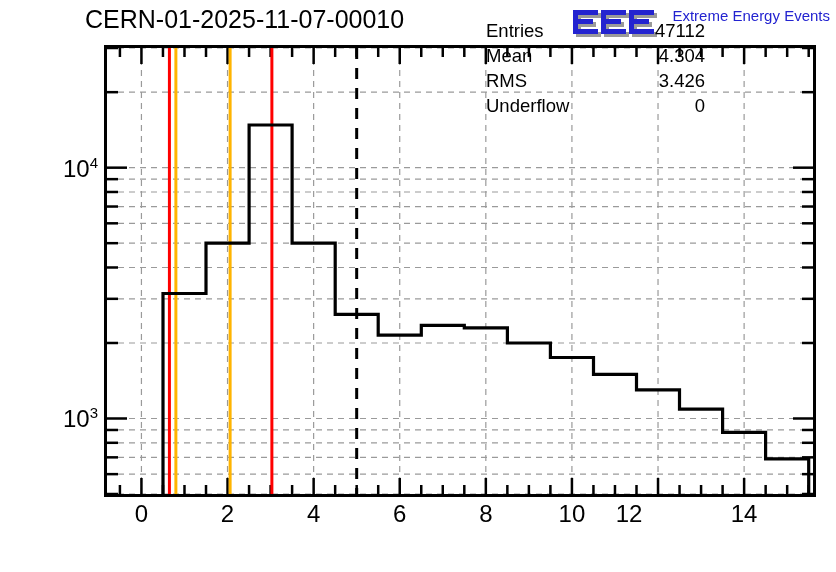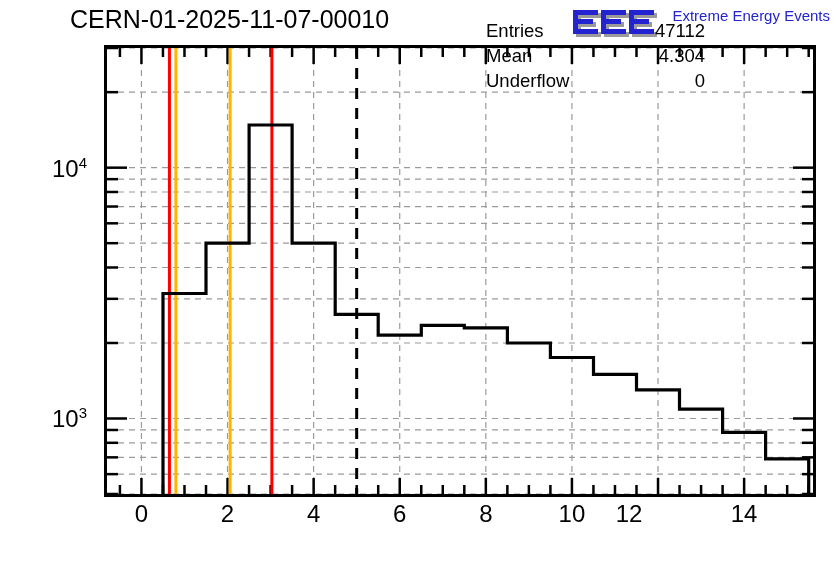--- a/index.html
+++ b/index.html
@@ -5,40 +5,40 @@
   html,body{margin:0;padding:0;}
   body{
     width:836px;height:572px;background:#ffffff;
     font-family:"Liberation Sans", sans-serif;
     overflow:hidden;position:relative;
   }
   #root{position:absolute;inset:0;}
 
   
   .title{
-    position:absolute;left:70px;top:5px;
+    position:absolute;left:85px;top:5px;
     font-size:25px;color:#000;white-space:nowrap;letter-spacing:0px;
   }
   .logo{position:absolute;right:6px;top:8px;height:38px;display:flex;align-items:flex-start;gap:14px;}
   .logo-eee{position:relative;width:88px;height:34px;}
   .logo-eee svg{position:absolute;left:0;top:0;}
   .logo-txt{display:flex;flex-direction:column;justify-content:center;line-height:1.12;}
   .logo-txt span{font-size:15px;color:#2323d0;white-space:nowrap;font-family:"Liberation Sans",sans-serif;}
 
   
   .frame{
     position:absolute;left:104px;top:45px;width:712px;height:452px;
     border:3px solid #000;box-sizing:border-box;background:#fff;
   }
   .plotarea{position:absolute;inset:0;overflow:hidden;}
   .plotarea svg{position:absolute;left:0;top:0;}
 
   
   .ylab{
-    position:absolute;right:100%;margin-right:20px;
+    position:absolute;right:100%;margin-right:9px;
     transform:translateY(-50%);
     font-size:24px;color:#000;white-space:nowrap;text-align:right;
   }
   .ylab sup{font-size:15px;vertical-align:super;}
   .xlab{
     position:absolute;top:100%;margin-top:6px;
     transform:translateX(-50%);
     font-size:24px;color:#000;
   }
   .axis-title{
@@ -265,19 +265,23 @@
     <div id="stats-rows">
         <div class="st-row">
           <span class="k">Entries</span>
           <span class="v">47112</span>
         </div>
         <div class="st-row">
           <span class="k">Mean</span>
           <span class="v">4.304</span>
         </div>
         <div class="st-row">
+          <span class="k">RMS</span>
+          <span class="v">3.426</span>
+        </div>
+        <div class="st-row">
           <span class="k">Underflow</span>
           <span class="v">0</span>
         </div>
       </div>
   </div>
 
 </div>
 
 </body></html>

